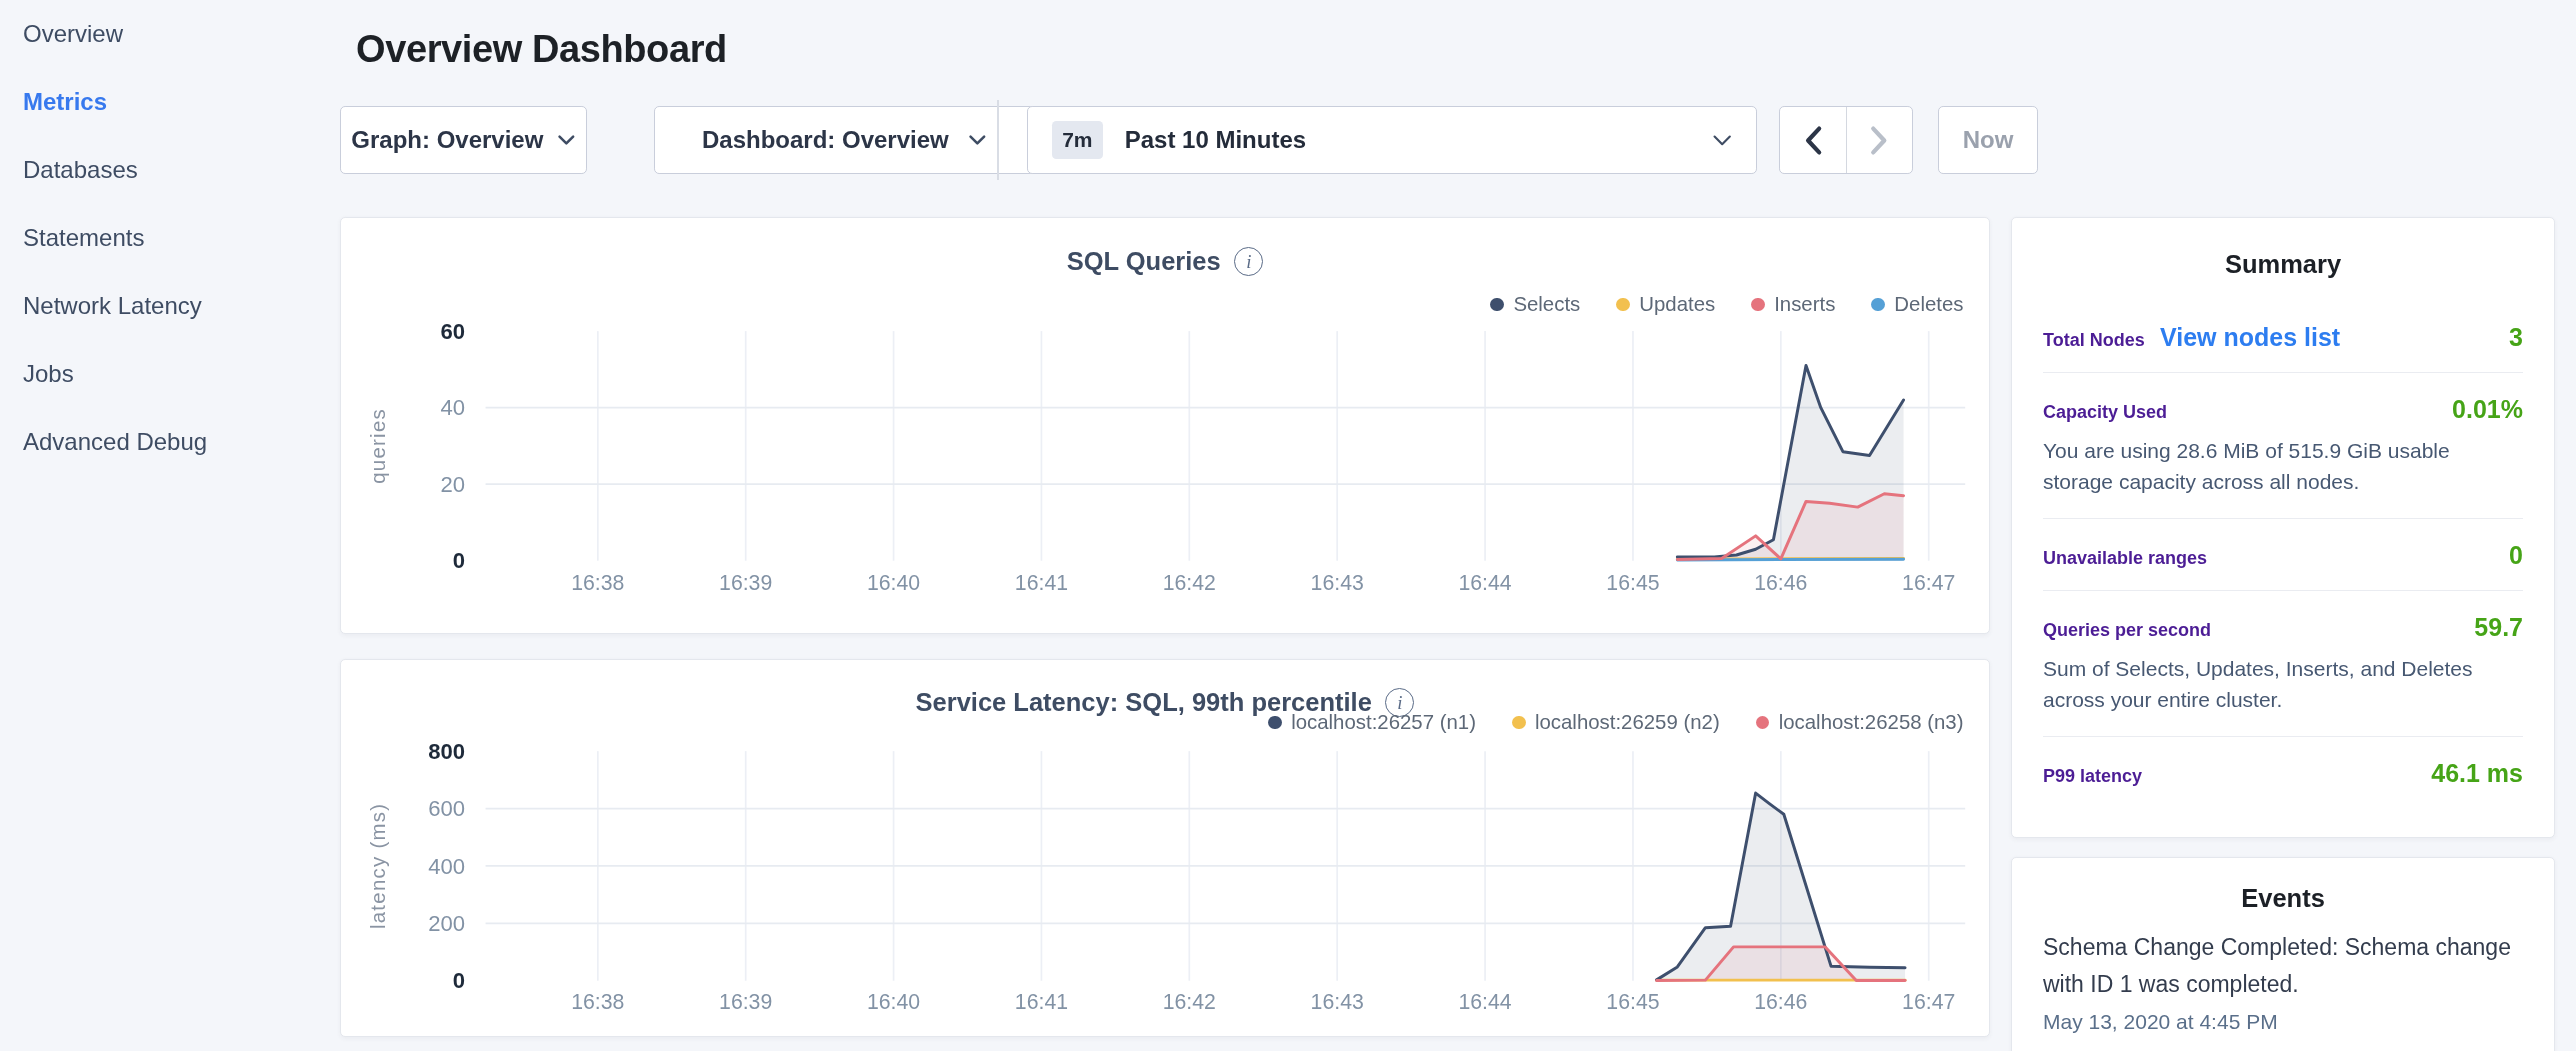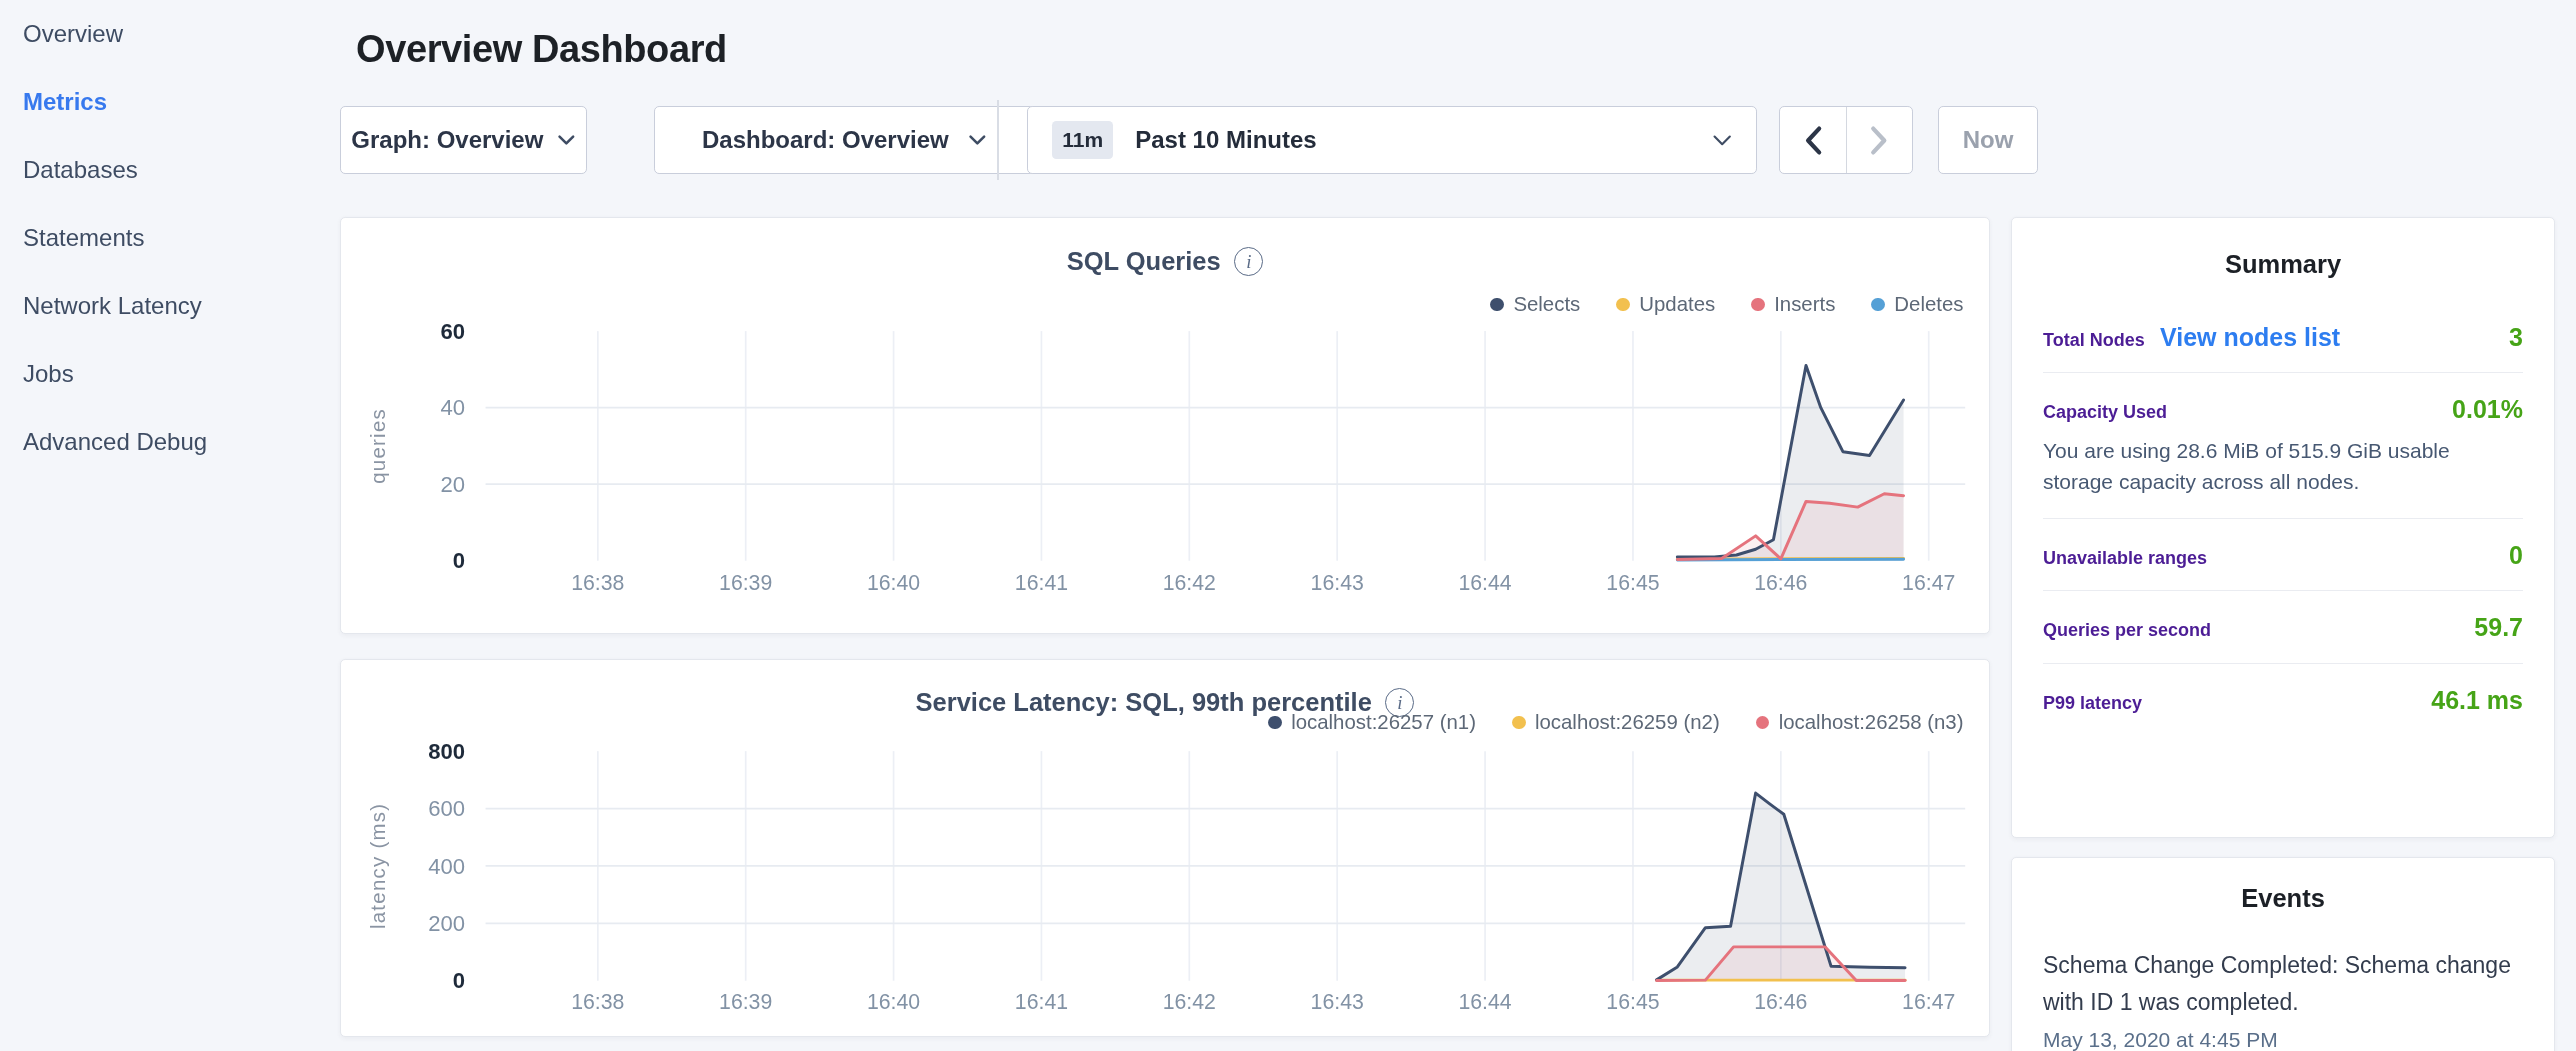--- a/index.html
+++ b/index.html
@@ -50,21 +50,21 @@
   .summary-card .panel-title{margin-bottom:22px;}
   .sum-row{padding:22px 0 20.4px 0;border-bottom:1.7px solid #eaecf1;}
   .sum-row:last-child{border-bottom:none;}
   .sum-head{display:flex;align-items:baseline;}
   .sum-label{font-size:18px;font-weight:700;color:#4c1d95;white-space:nowrap;}
   .sum-link{font-size:25px;font-weight:700;color:#2d7df0;margin-left:15.3px;cursor:pointer;white-space:nowrap;}
   .sum-value{margin-left:auto;font-size:25px;font-weight:700;color:#46a417;white-space:nowrap;}
   .sum-desc{font-size:21px;color:#475872;line-height:1.5;margin-top:10.2px;}
 
   .events-card{left:2011px;top:857px;width:544px;height:357px;padding:0 31px;}
-  .events-card .panel-title{margin-top:25.5px;margin-bottom:34px;}
+  .events-card .panel-title{margin-top:25.5px;margin-bottom:16px;}
   .event-text{font-size:23px;color:#333c4d;line-height:1.62;}
   .event-time{font-size:21px;color:#5a6f8a;margin-top:6.8px;}
 </style>
 </head>
 <body>
 
 <div class="page">
 
   <nav class="sidebar">
       <div class="side-item">Overview</div>
@@ -92,21 +92,21 @@
     <span class="chev">
       <svg width="18.7" height="12" viewBox="0 0 22 14">
           <polyline points="3,3 11,11 19,3" fill="none" stroke="#3e4c63" stroke-width="3" stroke-linecap="round" stroke-linejoin="round"></polyline>
         </svg>
     </span>
   </div>
 
   <div class="ctl-divider"></div>
 
   <div class="ctl time-picker" style="left:1027px;width:730px;">
-    <span class="range-badge">11m</span>
+    <span class="range-badge">7m</span>
     <span class="range-label">Past 10 Minutes</span>
     <span class="picker-chev">
       <svg width="20.4" height="12.8" viewBox="0 0 24 15">
           <polyline points="3,3 12,12 21,3" fill="none" stroke="#3e4c63" stroke-width="2.5" stroke-linecap="round" stroke-linejoin="round"></polyline>
         </svg>
     </span>
   </div>
 
   <div class="ctl arrow-group" style="left:1779px;width:134px;">
     <div class="arrow-cell prev">
@@ -266,20 +266,21 @@
         <span class="sum-label">Unavailable ranges</span>
         <span class="sum-value">0</span>
       </div>
     </div>
 
     <div class="sum-row">
       <div class="sum-head">
         <span class="sum-label">Queries per second</span>
         <span class="sum-value">59.7</span>
       </div>
+      <div class="sum-desc">Sum of Selects, Updates, Inserts, and Deletes across your entire cluster.</div>
     </div>
 
     <div class="sum-row">
       <div class="sum-head">
         <span class="sum-label">P99 latency</span>
         <span class="sum-value">46.1 ms</span>
       </div>
     </div>
   </aside>
 

